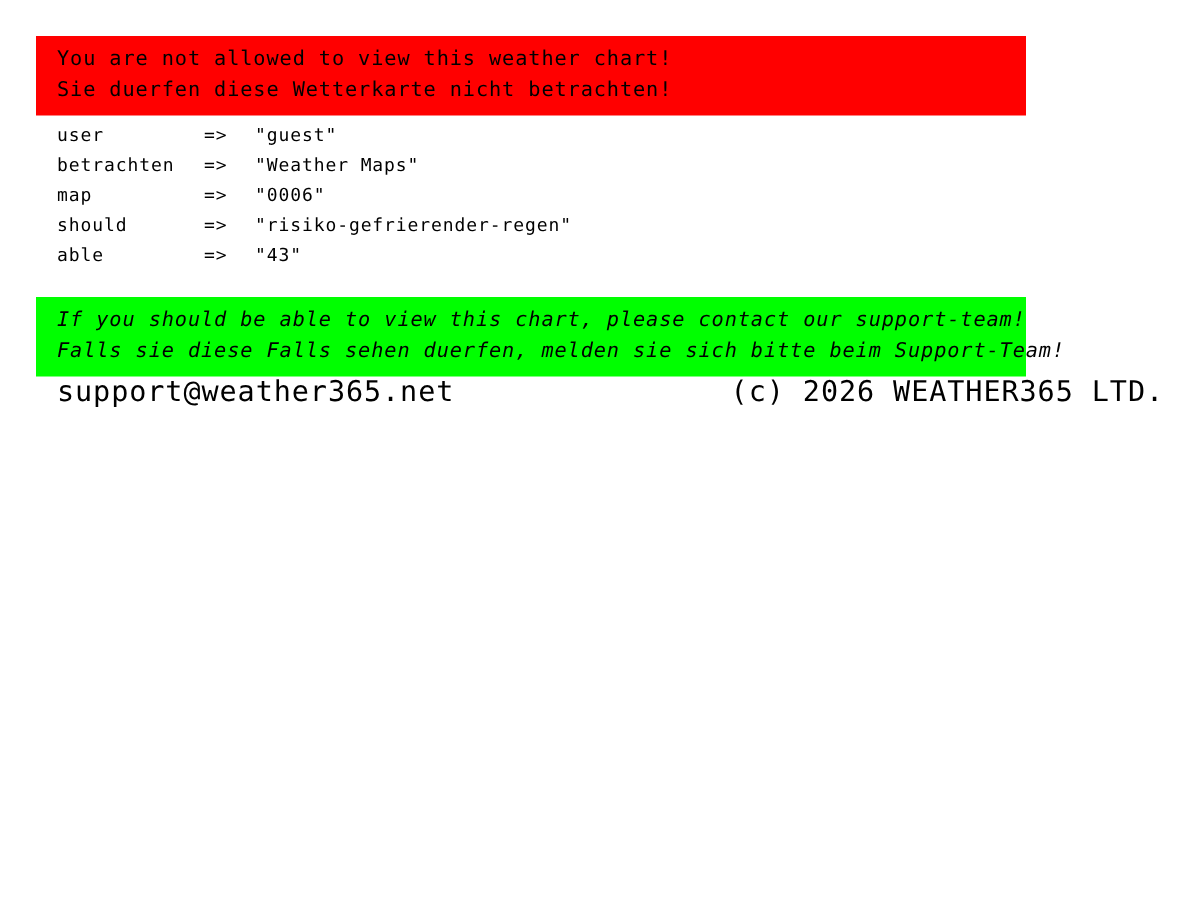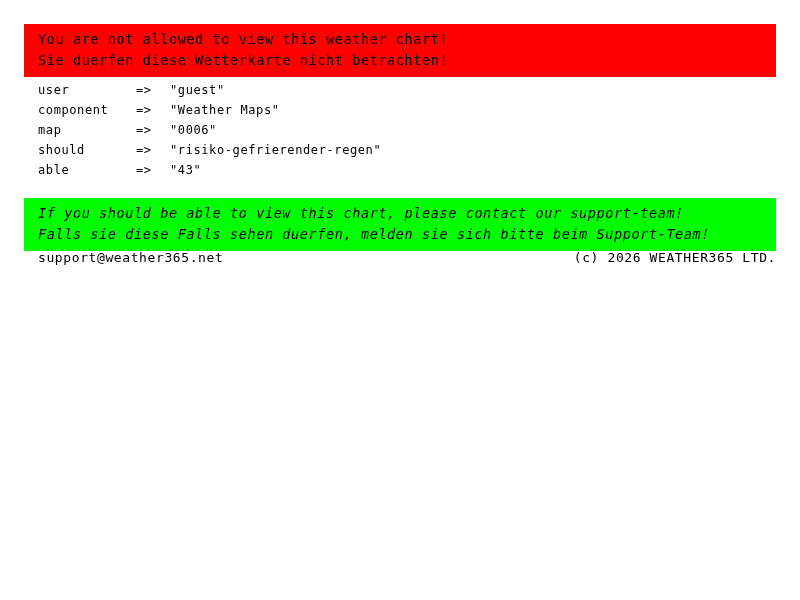--- a/index.html
+++ b/index.html
@@ -19,21 +19,21 @@
   .page {
     position: absolute;
     left: 0;
     top: 0;
     width: 800px;
     height: 600px;
   }
   .banner {
     position: absolute;
     left: 24px;
-    width: 752px;
+    width: 660px;
     box-sizing: border-box;
     padding: 5px 14px 6px 14px;
   }
   .banner-error {
     top: 24px;
     background: #ff0000;
     color: #000000;
   }
   .banner-ok {
     top: 198px;
@@ -74,21 +74,21 @@
     flex: 1 1 auto;
   }
   .footer {
     position: absolute;
     left: 38px;
     top: 250px;
     width: 738px;
     display: flex;
     justify-content: space-between;
     align-items: baseline;
-    font-size: 13px;
+    font-size: 19px;
     letter-spacing: 0.6px;
     white-space: pre;
   }
   .footer-right {
     text-align: right;
     margin-left: 14px;
   }
 </style>
 </head>
 <body>
@@ -100,21 +100,21 @@
     <div class="banner-line">Sie duerfen diese Wetterkarte nicht betrachten!</div>
   </div>
 
   <div class="params">
     <div class="param-row">
       <span class="param-key">user</span>
       <span class="param-arrow">=&gt;</span>
       <span class="param-val">"guest"</span>
     </div>
     <div class="param-row">
-      <span class="param-key">component</span>
+      <span class="param-key">betrachten</span>
       <span class="param-arrow">=&gt;</span>
       <span class="param-val">"Weather Maps"</span>
     </div>
     <div class="param-row">
       <span class="param-key">map</span>
       <span class="param-arrow">=&gt;</span>
       <span class="param-val">"0006"</span>
     </div>
     <div class="param-row">
       <span class="param-key">should</span>

